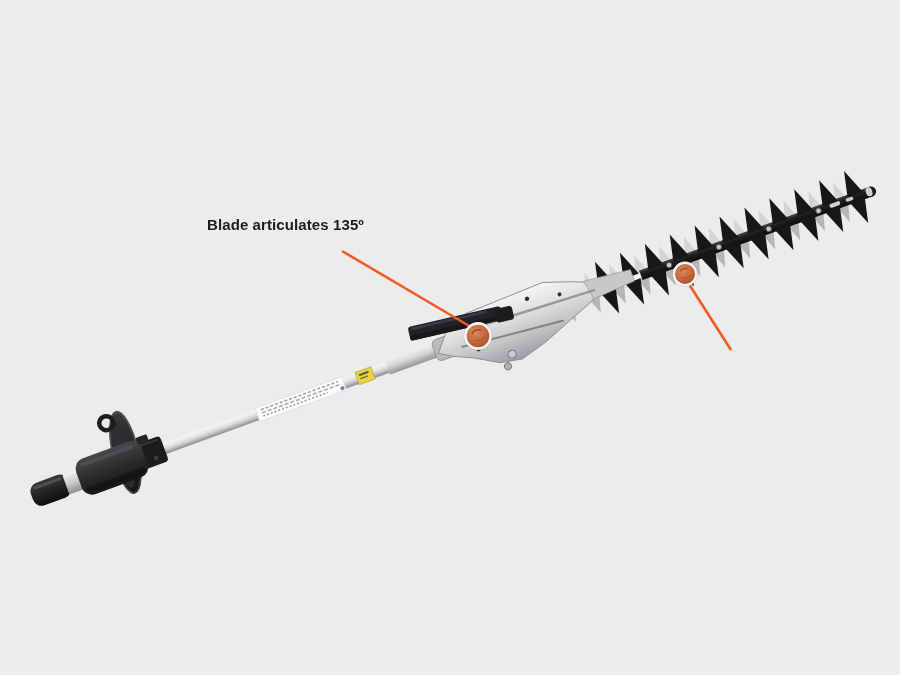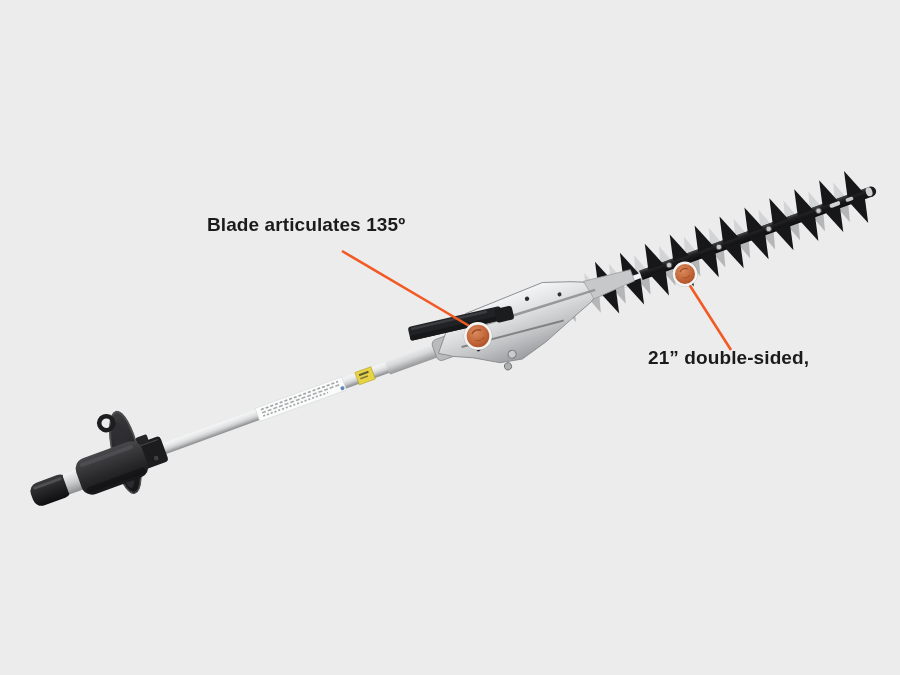--- a/index.html
+++ b/index.html
@@ -1,20 +1,20 @@
 <!DOCTYPE html>
 <html><head>
 <meta charset="utf-8">
 <style>
   html,body{margin:0;padding:0}
   body{width:900px;height:675px;background:#ececed;overflow:hidden;
        font-family:"Liberation Sans",sans-serif}
   .stage{position:relative;width:900px;height:675px}
   .stage > svg{position:absolute;left:0;top:0;display:block}
-  .callout-label{position:absolute;font-size:19px;font-weight:700;color:#1b1b1b;
+  .callout-label{position:absolute;font-size:15px;font-weight:700;color:#1b1b1b;
                  line-height:19px;white-space:nowrap;letter-spacing:0.1px}
   #label-articulation{left:207px;top:215px}
   #label-blades{left:648px;top:348px}
 </style>
 </head>
 <body style="background: rgb(236, 236, 237);">
 
 <div class="stage">
 
   <svg width="900" height="675" viewBox="0 0 900 675">
@@ -228,15 +228,14 @@
       <path d="M -5,-2 A 5.5 5.5 0 0 1 2.5,-5" stroke="#8f3f1e" stroke-width="1.3" fill="none" opacity="0.8"></path>
       <path d="M -2.5,3.5 A 6 6 0 0 0 5,1" stroke="#9d4822" stroke-width="1.1" fill="none" opacity="0.7"></path>
     </g>
   </svg>
 
   <div class="callout-label" id="label-articulation" style="color: rgb(27, 27, 27);">
     <span>Blade articulates 135º</span>
   </div>
 
   <div class="callout-label" id="label-blades" style="color: rgb(27, 27, 27);">
-    <div>21” double-sided,</div>
   </div>
 </div>
 
 </body></html>

